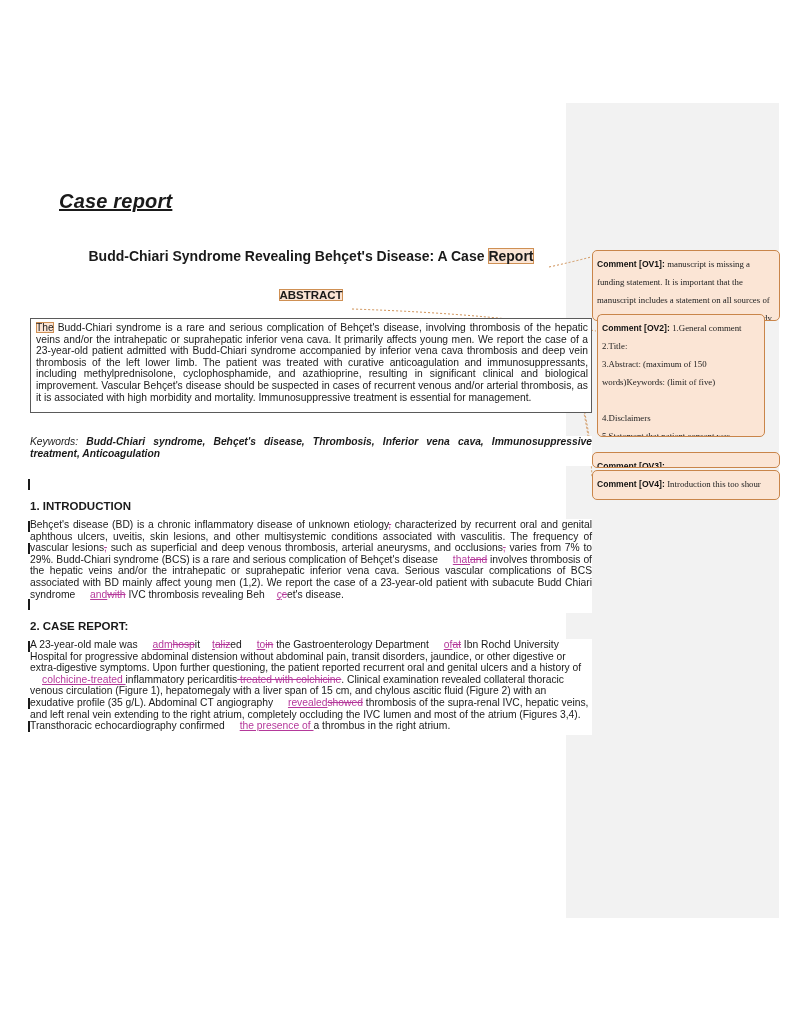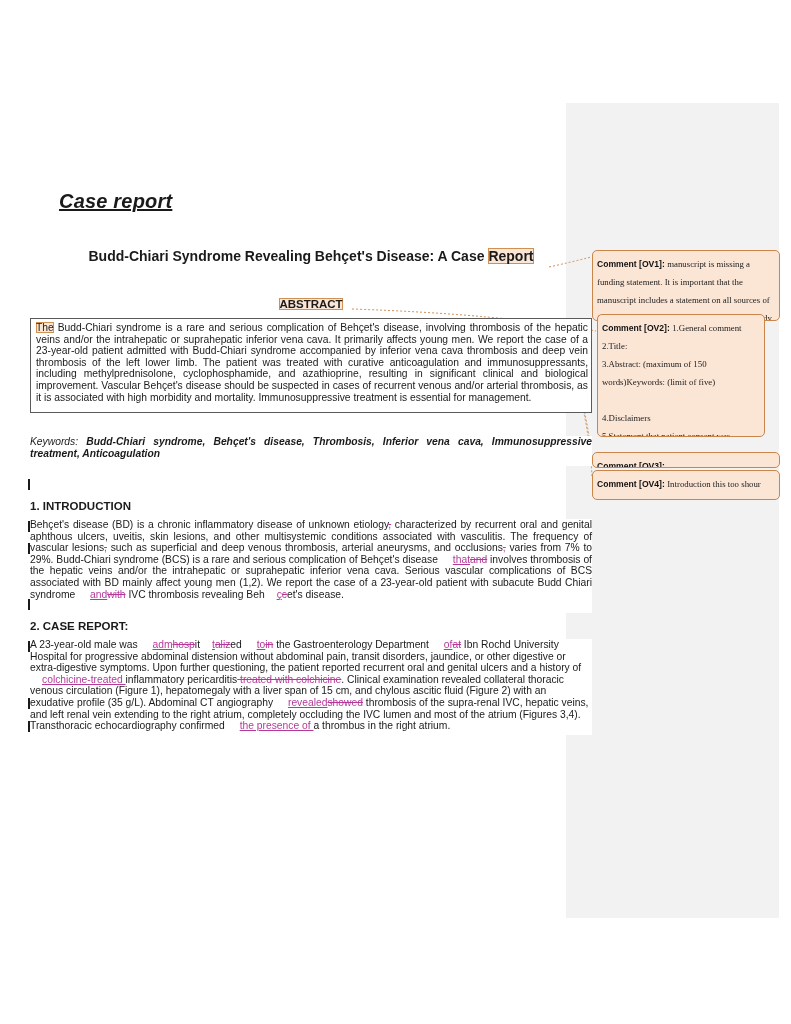--- a/index.html
+++ b/index.html
@@ -69,21 +69,21 @@
     <path d="M549,267 Q572,262 591,257" fill="none" stroke="#cf9054" stroke-width="1" stroke-dasharray="2,2"></path>
     <path d="M352,309 Q500,314 596,331" fill="none" stroke="#cf9054" stroke-width="1" stroke-dasharray="2,2"></path>
     <path d="M562,335 Q586,400 592,459" fill="none" stroke="#cf9054" stroke-width="1" stroke-dasharray="2,2"></path>
     <path d="M566,345 Q590,420 592,478" fill="none" stroke="#cf9054" stroke-width="1" stroke-dasharray="2,2"></path>
   </svg>
 
   <div id="case-report-label" class="doc-block" style="top:190px;">Case report</div>
 
   <div id="doc-title" class="doc-block" style="top:248px;"><span class="seg-n">Budd-Chiari Syndrome Revealing Behçet's Disease: A Case </span><span class="seg-anchor">Report</span></div>
 
-  <div id="abstract-label" class="doc-block" style="top:298px;"><span class="seg-anchor">ABSTRACT</span></div>
+  <div id="abstract-label" class="doc-block" style="top:289px;"><span class="seg-anchor">ABSTRACT</span></div>
 
   <div id="abstract-box" class="doc-block body-text" style="top:318px; height:95px;"><span class="seg-anchor">The</span><span class="seg-n"> Budd-Chiari syndrome is a rare and serious complication of Behçet's disease, involving thrombosis of the hepatic veins and/or the intrahepatic or suprahepatic inferior vena cava. It primarily affects young men. We report the case of a 23-year-old patient admitted with Budd-Chiari syndrome accompanied by inferior vena cava thrombosis and deep vein thrombosis of the left lower limb. The patient was treated with curative anticoagulation and immunosuppressants, including methylprednisolone, cyclophosphamide, and azathioprine, resulting in significant clinical and biological improvement. Vascular Behçet's disease should be suspected in cases of recurrent venous and/or arterial thrombosis, as it is associated with high morbidity and mortality. Immunosuppressive treatment is essential for management.</span></div>
 
   <div id="keywords-para" class="doc-block body-text" style="top:436px; height:30px;"><span class="seg-kw">Keywords:</span> <span class="seg-kwb">Budd-Chiari syndrome,</span> <span class="seg-kwb">Behçet's disease,</span> <span class="seg-kwb">Thrombosis, Inferior vena cava, Immunosuppressive treatment, Anticoagulation</span> </div>
 
   <div id="intro-heading" class="doc-block section-heading" style="top:500px;">1. INTRODUCTION</div>
 
   <div id="intro-para" class="doc-block body-text" style="top:519px; height:94px;"><span class="seg-n">Behçet's disease (BD) is a chronic inflammatory disease of unknown etiology</span><span class="seg-del">,</span><span class="seg-n"> characterized by recurrent oral and genital aphthous ulcers, uveitis, skin lesions, and other multisystemic conditions associated with vasculitis. The frequency of vascular lesions</span><span class="seg-del">,</span><span class="seg-n"> such as superficial and deep venous thrombosis, arterial aneurysms, and occlusions</span><span class="seg-del">,</span><span class="seg-n"> varies from 7% to 29%. Budd-Chiari syndrome (BCS) is a rare and serious complication of Behçet's disease </span><span class="seg-ins">that</span><span class="seg-del">and</span><span class="seg-n"> involves thrombosis of the hepatic veins and/or the intrahepatic or suprahepatic inferior vena cava. Serious vascular complications of BCS associated with BD mainly affect young men (1,2). We report the case of a 23-year-old patient with subacute Budd Chiari syndrome </span><span class="seg-ins">and</span><span class="seg-del">with</span><span class="seg-n"> IVC thrombosis revealing Beh</span><span class="seg-ins">ç</span><span class="seg-del">c</span><span class="seg-n">et's disease.</span></div>
 
   <div id="case-heading" class="doc-block section-heading" style="top:620px;">2. CASE REPORT:</div>

